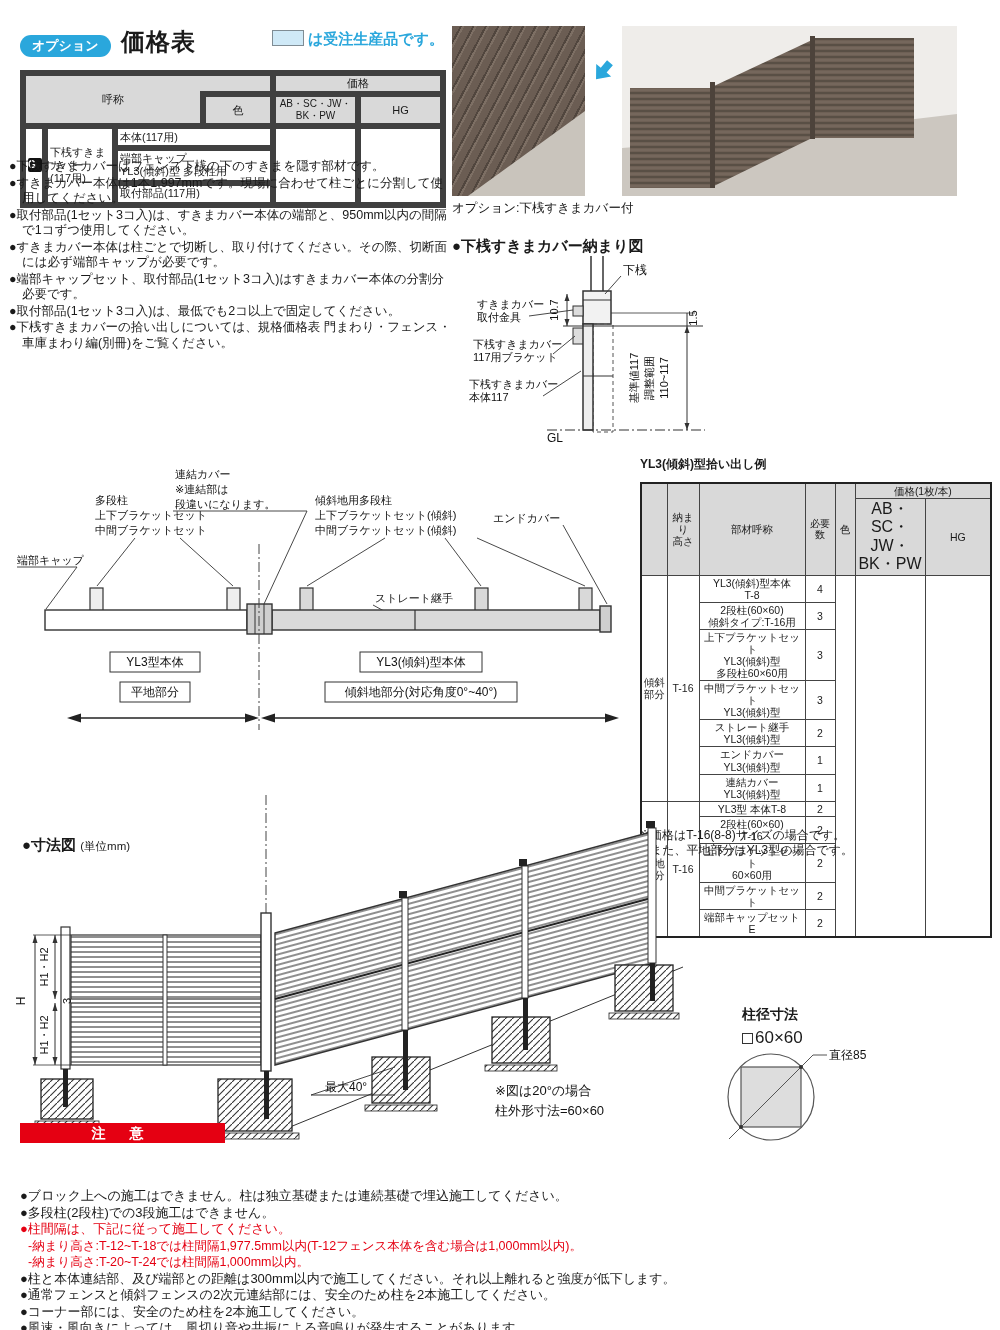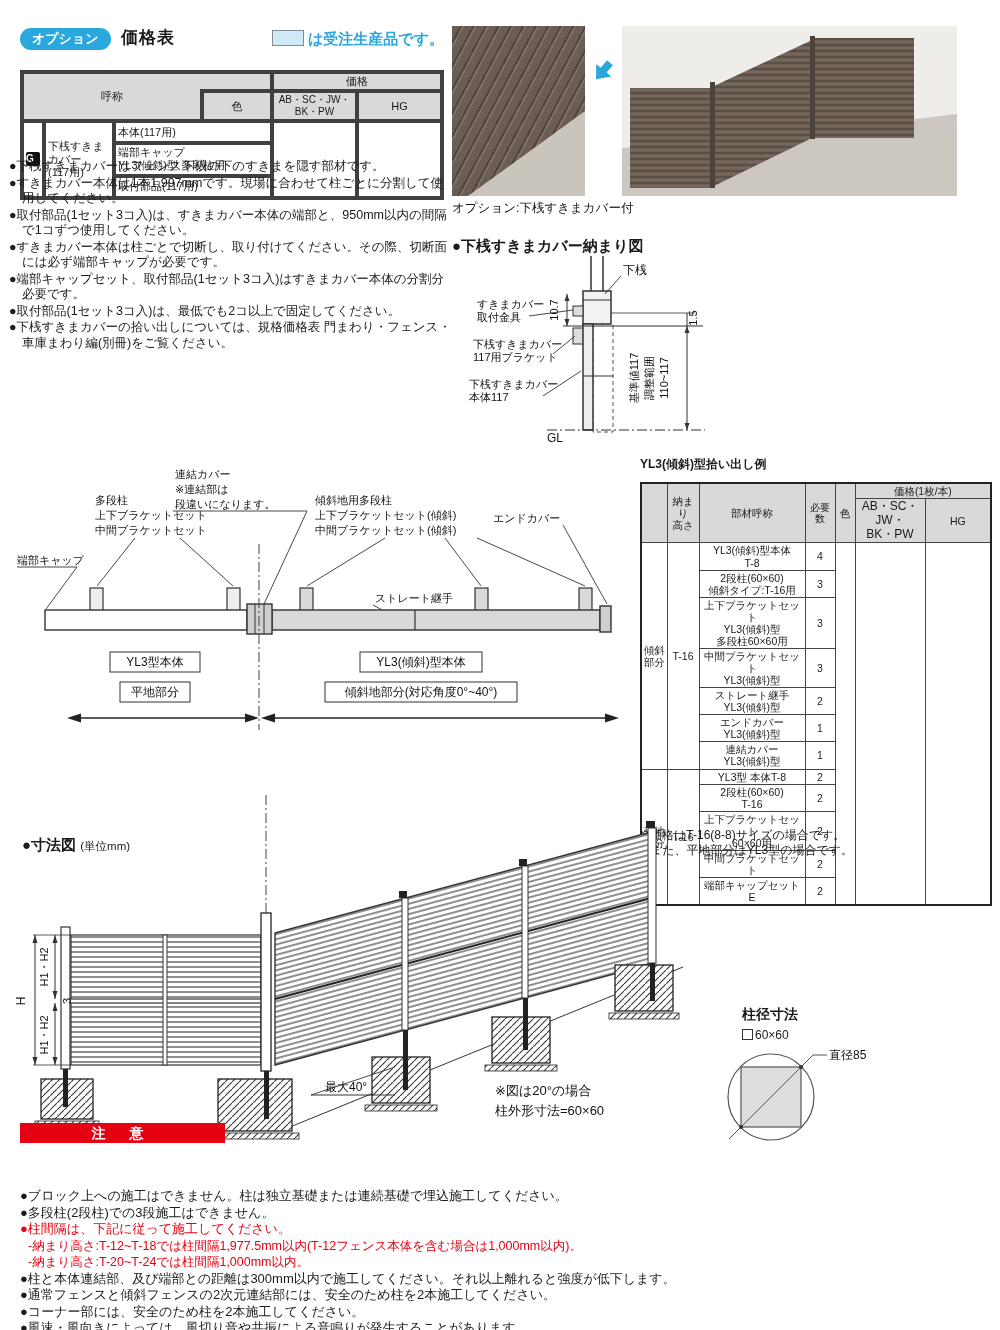--- a/index.html
+++ b/index.html
@@ -1,27 +1,27 @@
 <!DOCTYPE html>
 <html><head>
 <meta charset="utf-8">
 <style>
   html,body{margin:0;padding:0;background:#fff;}
   body{width:1000px;height:1330px;position:relative;font-family:"Liberation Sans","DejaVu Sans",sans-serif;color:#1a1a1a;}
   .abs{position:absolute;}
   .pre{white-space:pre-line;}
   
   .opt-badge{background:#2aa7dc;color:#fff;font-weight:bold;font-size:13px;padding:2px 12px;border-radius:11px;display:inline-block;}
-  .big-title{font-size:17px;font-weight:bold;letter-spacing:1px;}
+  .big-title{font-size:24px;font-weight:bold;letter-spacing:1px;}
   .legend-box{width:30px;height:14px;background:#cfe9f7;border:1px solid #7f8c94;display:inline-block;vertical-align:-2px;}
   .legend-text{font-size:15px;color:#2aa7dc;font-weight:bold;margin-left:4px;text-align:right;}
   
   table{border-collapse:collapse;table-layout:fixed;}
   .ptab{width:420px;font-size:11px;}
-  .ptab th,.ptab td{border:4px solid #404040;padding:1px 2px;vertical-align:middle;line-height:1.2;}
+  .ptab th,.ptab td{border:6px solid #404040;padding:1px 2px;vertical-align:middle;line-height:1.2;}
   .ptab{border:2px solid #222;}
   .hd{background:#d9d9d9;font-weight:normal;}
   .nobl{border-left:none !important;}
   .nobr{border-right:none !important;}
   .gmark{display:inline-block;background:#111;color:#fff;font-size:10px;font-weight:bold;width:14px;height:14px;line-height:14px;border-radius:2px;}
   .pick{width:350px;font-size:10.5px;}
   .pick th,.pick td{border:1px solid #444;padding:1px 1px;text-align:center;vertical-align:middle;line-height:1.15;}
   .pick{border:2px solid #222;}
   
   .notes{width:432px;font-size:12.5px;line-height:15.5px;}
@@ -35,21 +35,21 @@
   .photo-left::after{content:"";position:absolute;inset:0;background:#c9c4bc;clip-path:polygon(12% 100%,100% 50%,100% 100%,0 100%);}
   .caption{font-size:12.5px;}
   
   .caution-banner{width:205px;height:20px;background:#e50012;color:#fff;font-weight:bold;font-size:14px;text-align:center;line-height:20px;letter-spacing:10px;}
   .caution-list{width:975px;font-size:13px;line-height:16.5px;}
   .caution-list .red{color:#e50012;}
   .caution-list .sub{font-size:12.5px;padding-left:8px;}
   
   text{fill:#111;font-family:"Liberation Sans","DejaVu Sans",sans-serif;} .t11{font-size:11px;} .t12{font-size:12px;} .t13{font-size:13px;}
   .post-size .sq{display:inline-block;width:9px;height:9px;border:1.5px solid #333;margin-right:2px;vertical-align:-1px;}
-  .post-size{font-size:12px;}
+  .post-size{font-size:17px;}
   .pd-title{font-size:14px;font-weight:bold;}
   .footnote{font-size:12px;line-height:15px;}
 </style>
 </head>
 <body>
 
 <div class="abs" style="left:20px;top:26px;">
   <span class="opt-badge">オプション</span>
   <span class="big-title" style="margin-left:6px;">価格表</span>
 </div>
@@ -261,21 +261,21 @@
       <tr>
     <th class="hd" rowspan="2"></th>
     <th class="hd pre" rowspan="2">納まり
 高さ</th>
     <th class="hd" rowspan="2">部材呼称</th>
     <th class="hd" rowspan="2" style="font-size:10px;">必要数</th>
     <th class="hd" rowspan="2">色</th>
     <th class="hd" colspan="2">価格(1枚/本)</th>
   </tr>
   <tr>
-    <th class="hd pre" style="font-size:12px;">AB・SC・JW・
+    <th class="hd pre" style="font-size:16px;">AB・SC・JW・
 BK・PW</th>
     <th class="hd">HG</th>
   </tr>
   <tr style="height:24px;">
     <td rowspan="7" class="pre">傾斜
 部分</td>
     <td rowspan="7">T-16</td>
     <td class="pre">YL3(傾斜)型本体
 T-8</td>
     <td>4</td>

